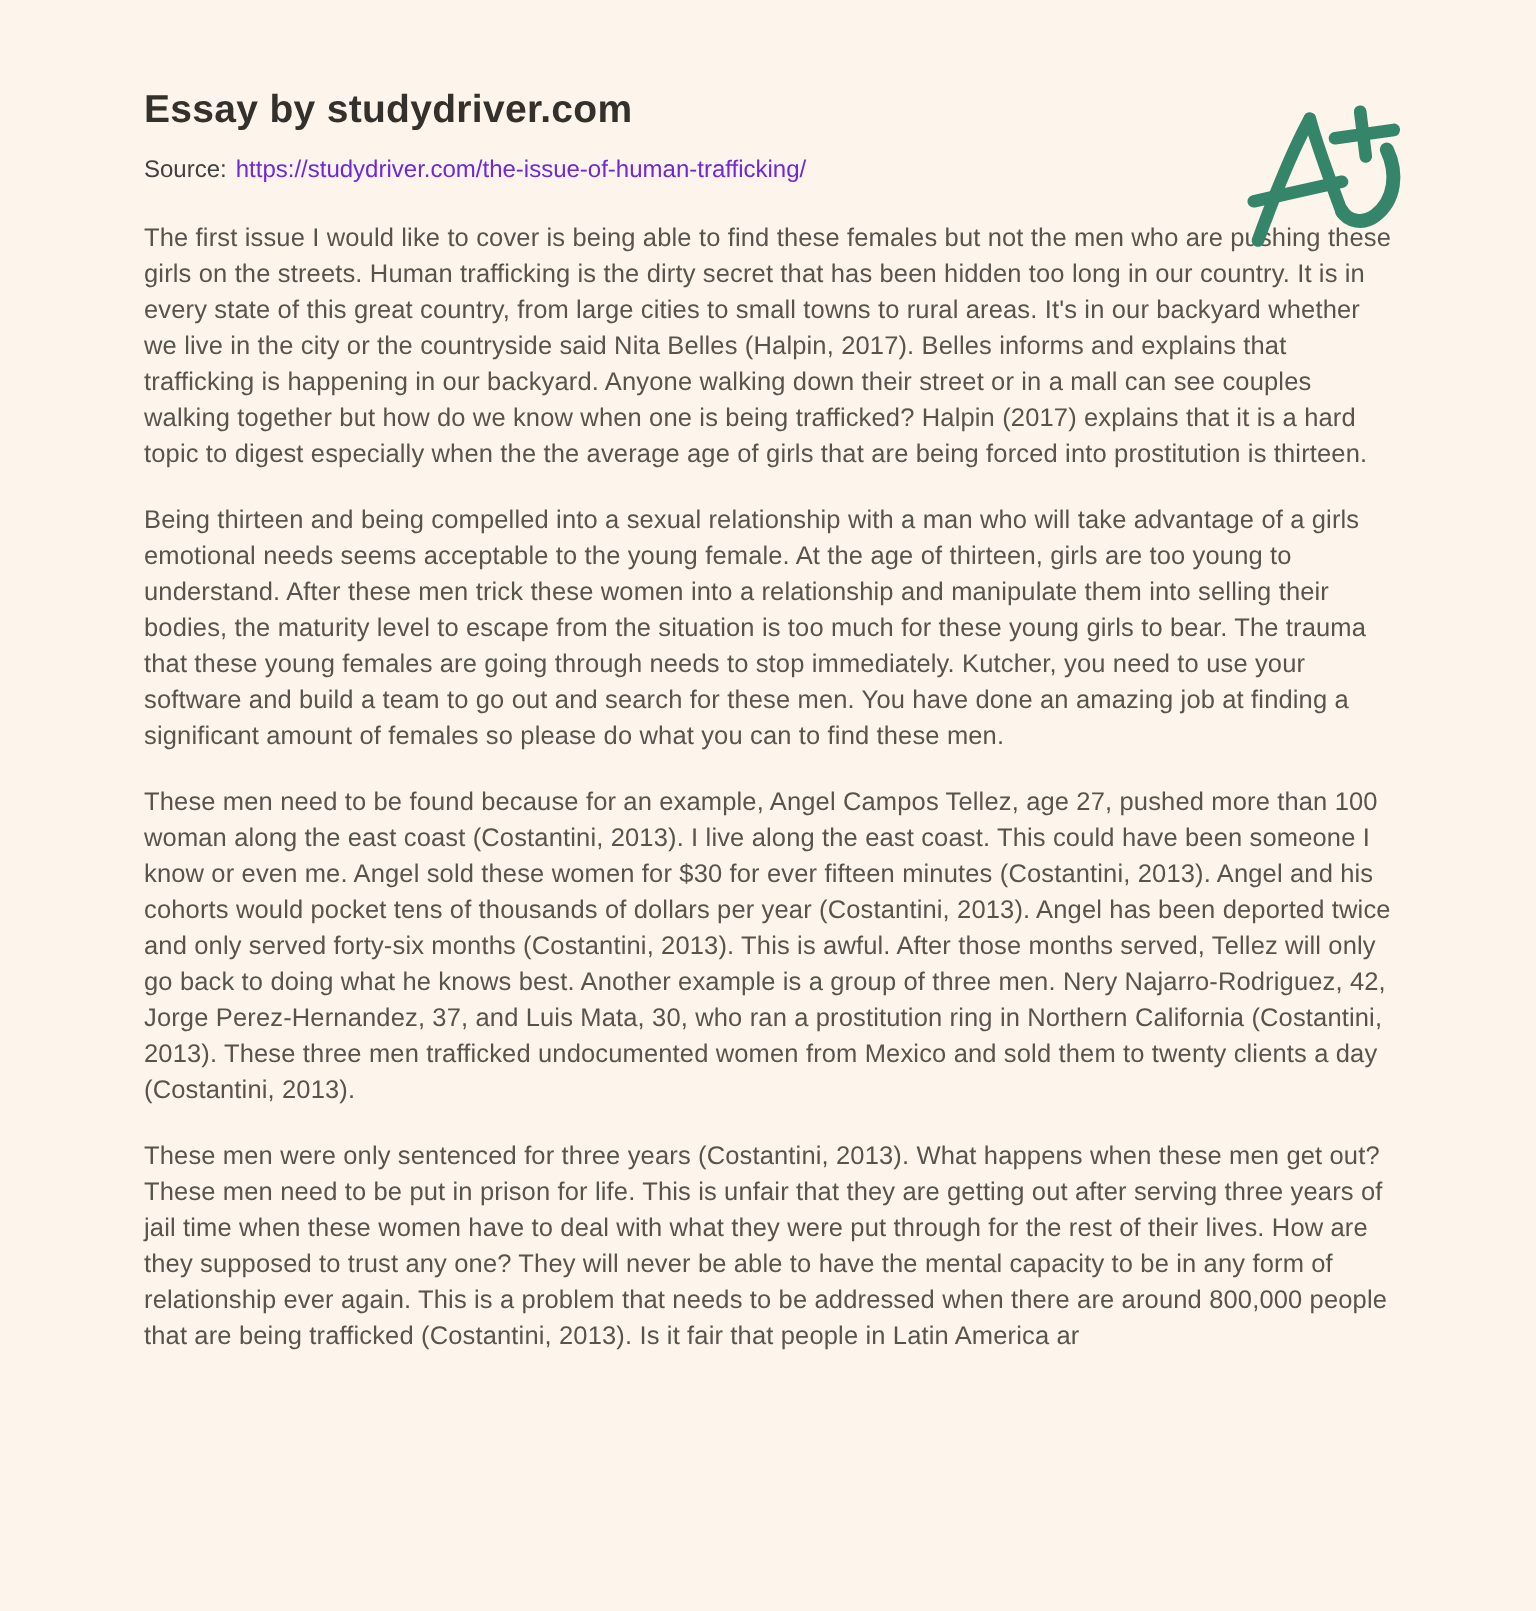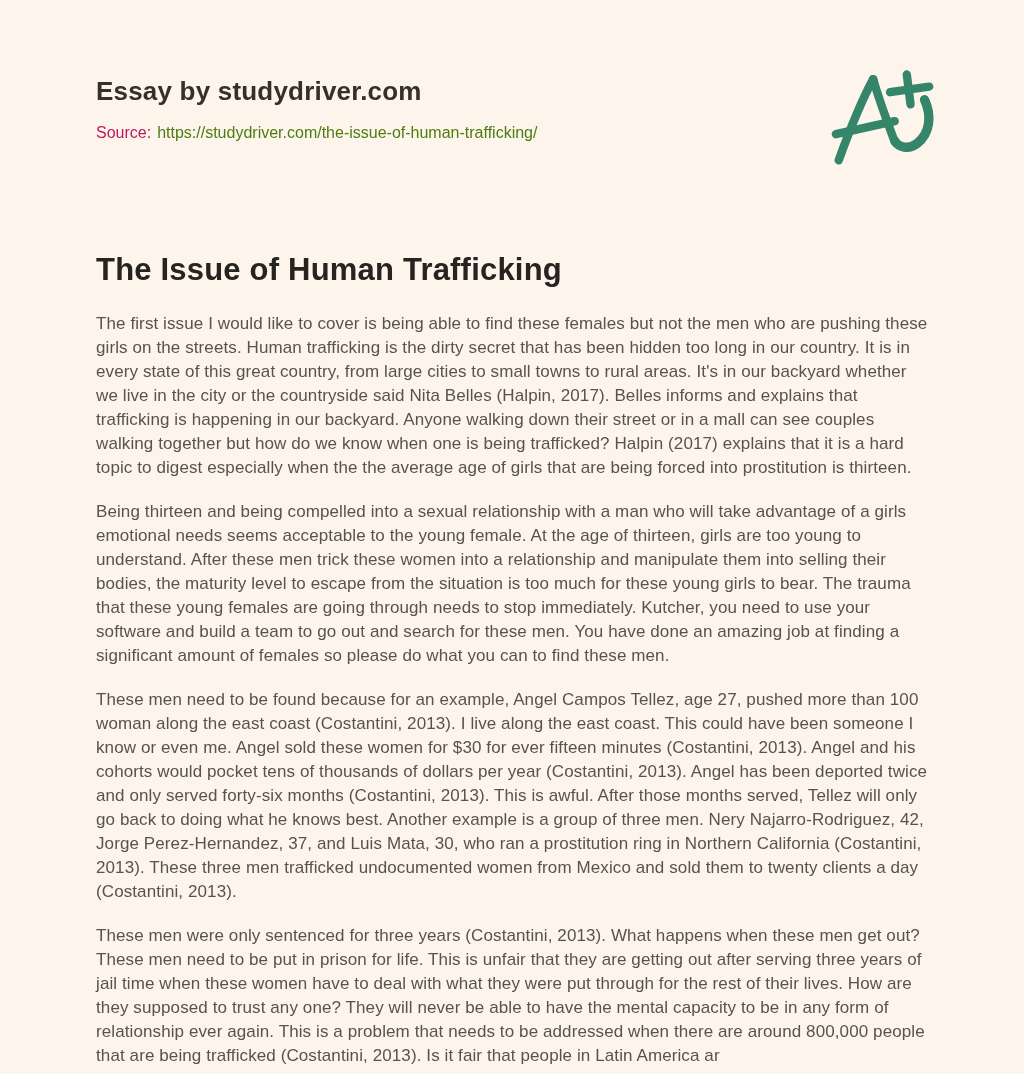--- a/index.html
+++ b/index.html
@@ -10,38 +10,38 @@
     background: #fdf5eb;
     font-family: "Liberation Sans", "DejaVu Sans", sans-serif;
   }
   .page {
     position: relative;
     width: 1024px;
     height: 1074px;
     padding: 0 96px;
   }
   .header-row {
-    padding-top: 76px;
+    padding-top: 57px;
   }
   .site-title {
     font-size: 26px;
     font-weight: 700;
     color: #34302b;
     letter-spacing: 0.2px;
   }
   .source-line {
     margin-top: 17px;
     font-size: 16px;
   }
   .source-label {
-    color: #be185d;
+    color: #404040;
     margin-right: 6px;
   }
   .source-link {
-    color: #4d7c0f;
+    color: #6d28d9;
     text-decoration: none;
   }
   .logo {
     position: absolute;
     top: 62px;
     right: 78px;
     width: 126px;
     height: 108px;
   }
   .logo svg { width: 100%; height: 100%; }
@@ -85,21 +85,20 @@
       <path d="M17 77 L80 63" stroke="#35856b" stroke-width="9" stroke-linecap="round"></path>
 
       <path d="M93 13 L97 45" stroke="#35856b" stroke-width="9" stroke-linecap="round"></path>
 
       <path d="M75 32 L117 26" stroke="#35856b" stroke-width="9" stroke-linecap="round"></path>
 
       <path d="M112 40 C120 57 118 76 104 87 C95 94 84 91 80 84" stroke="#35856b" stroke-width="10" stroke-linecap="round"></path>
     </svg>
   </div>
 
-  <h1 class="essay-title">The Issue of Human Trafficking</h1>
 
   <div class="essay-body">
     <p>The first issue I would like to cover is being able to find these females but not the men who are pushing these girls on the streets. Human trafficking is the dirty secret that has been hidden too long in our country. It is in every state of this great country, from large cities to small towns to rural areas. It's in our backyard whether we live in the city or the countryside said Nita Belles (Halpin, 2017). Belles informs and explains that trafficking is happening in our backyard. Anyone walking down their street or in a mall can see couples walking together but how do we know when one is being trafficked? Halpin (2017) explains that it is a hard topic to digest especially when the the average age of girls that are being forced into prostitution is thirteen.</p>
     <p>Being thirteen and being compelled into a sexual relationship with a man who will take advantage of a girls emotional needs seems acceptable to the young female. At the age of thirteen, girls are too young to understand. After these men trick these women into a relationship and manipulate them into selling their bodies, the maturity level to escape from the situation is too much for these young girls to bear. The trauma that these young females are going through needs to stop immediately. Kutcher, you need to use your software and build a team to go out and search for these men. You have done an amazing job at finding a significant amount of females so please do what you can to find these men.</p>
     <p>These men need to be found because for an example, Angel Campos Tellez, age 27, pushed more than 100 woman along the east coast (Costantini, 2013). I live along the east coast. This could have been someone I know or even me. Angel sold these women for $30 for ever fifteen minutes (Costantini, 2013). Angel and his cohorts would pocket tens of thousands of dollars per year (Costantini, 2013). Angel has been deported twice and only served forty-six months (Costantini, 2013). This is awful. After those months served, Tellez will only go back to doing what he knows best. Another example is a group of three men. Nery Najarro-Rodriguez, 42, Jorge Perez-Hernandez, 37, and Luis Mata, 30, who ran a prostitution ring in Northern California (Costantini, 2013). These three men trafficked undocumented women from Mexico and sold them to twenty clients a day (Costantini, 2013).</p>
     <p>These men were only sentenced for three years (Costantini, 2013). What happens when these men get out? These men need to be put in prison for life. This is unfair that they are getting out after serving three years of jail time when these women have to deal with what they were put through for the rest of their lives. How are they supposed to trust any one? They will never be able to have the mental capacity to be in any form of relationship ever again. This is a problem that needs to be addressed when there are around 800,000 people that are being trafficked (Costantini, 2013). Is it fair that people in Latin America ar</p>
   </div>
 
 </div>
 

